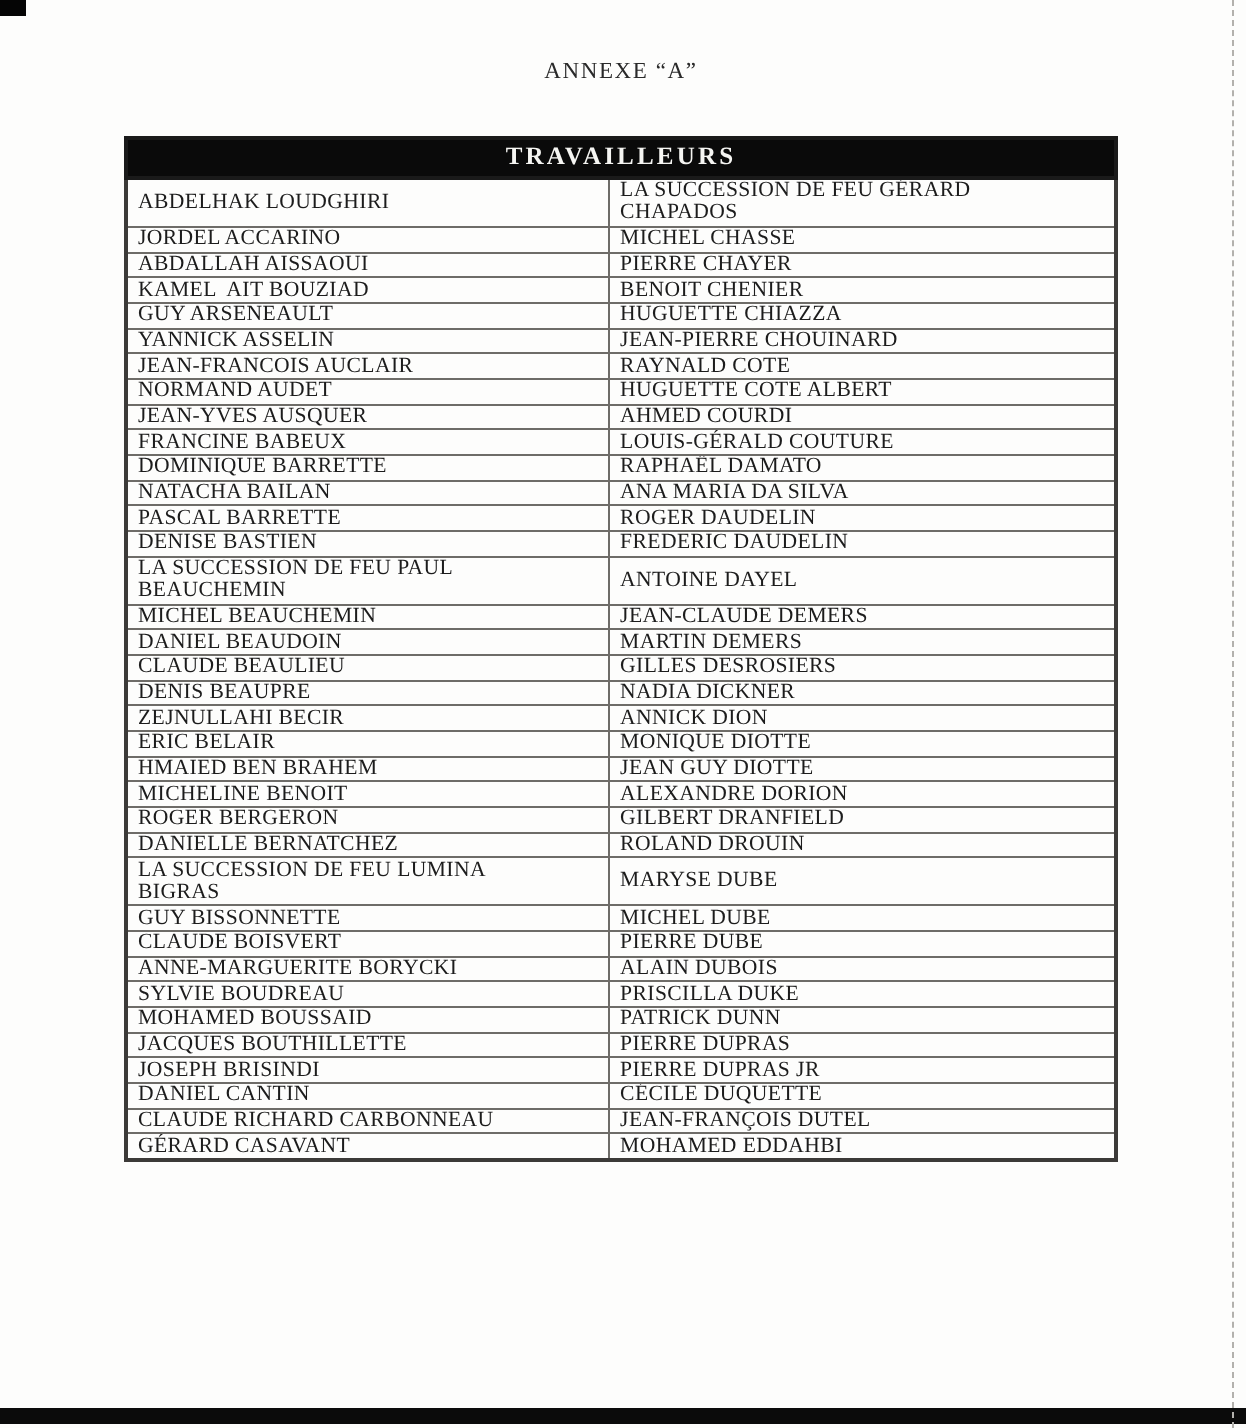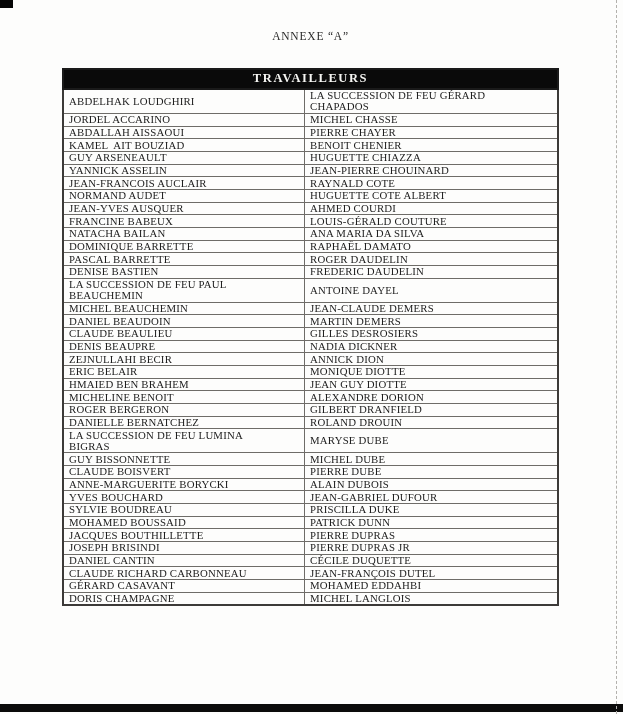--- a/index.html
+++ b/index.html
@@ -136,26 +136,26 @@
           </tr>
           <tr>
             <td>JEAN-YVES AUSQUER</td>
             <td>AHMED COURDI</td>
           </tr>
           <tr>
             <td>FRANCINE BABEUX</td>
             <td>LOUIS-GÉRALD COUTURE</td>
           </tr>
           <tr>
+            <td>DOMINIQUE BARRETTE</td>
+            <td>RAPHAËL DAMATO</td>
+          </tr>
+          <tr>
             <td>NATACHA BAILAN</td>
             <td>ANA MARIA DA SILVA</td>
-          </tr>
-          <tr>
-            <td>DOMINIQUE BARRETTE</td>
-            <td>RAPHAËL DAMATO</td>
           </tr>
           <tr>
             <td>PASCAL BARRETTE</td>
             <td>ROGER DAUDELIN</td>
           </tr>
           <tr>
             <td>DENISE BASTIEN</td>
             <td>FREDERIC DAUDELIN</td>
           </tr>
           <tr>
@@ -214,24 +214,20 @@
           </tr>
           <tr>
             <td>CLAUDE BOISVERT</td>
             <td>PIERRE DUBE</td>
           </tr>
           <tr>
             <td>ANNE-MARGUERITE BORYCKI</td>
             <td>ALAIN DUBOIS</td>
           </tr>
           <tr>
-            <td>YVES BOUCHARD</td>
-            <td>JEAN-GABRIEL DUFOUR</td>
-          </tr>
-          <tr>
             <td>SYLVIE BOUDREAU</td>
             <td>PRISCILLA DUKE</td>
           </tr>
           <tr>
             <td>MOHAMED BOUSSAID</td>
             <td>PATRICK DUNN</td>
           </tr>
           <tr>
             <td>JACQUES BOUTHILLETTE</td>
             <td>PIERRE DUPRAS</td>
@@ -244,24 +240,20 @@
             <td>DANIEL CANTIN</td>
             <td>CÉCILE DUQUETTE</td>
           </tr>
           <tr>
             <td>CLAUDE RICHARD CARBONNEAU</td>
             <td>JEAN-FRANÇOIS DUTEL</td>
           </tr>
           <tr>
             <td>GÉRARD CASAVANT</td>
             <td>MOHAMED EDDAHBI</td>
-          </tr>
-          <tr>
-            <td>DORIS CHAMPAGNE</td>
-            <td>MICHEL LANGLOIS</td>
           </tr>
         </tbody>
     </table>
   </div>
 
   <div class="artifact-top-left"></div>
   <div class="artifact-bottom-bar"></div>
   <div class="artifact-right-line"></div>
 
 </div>

